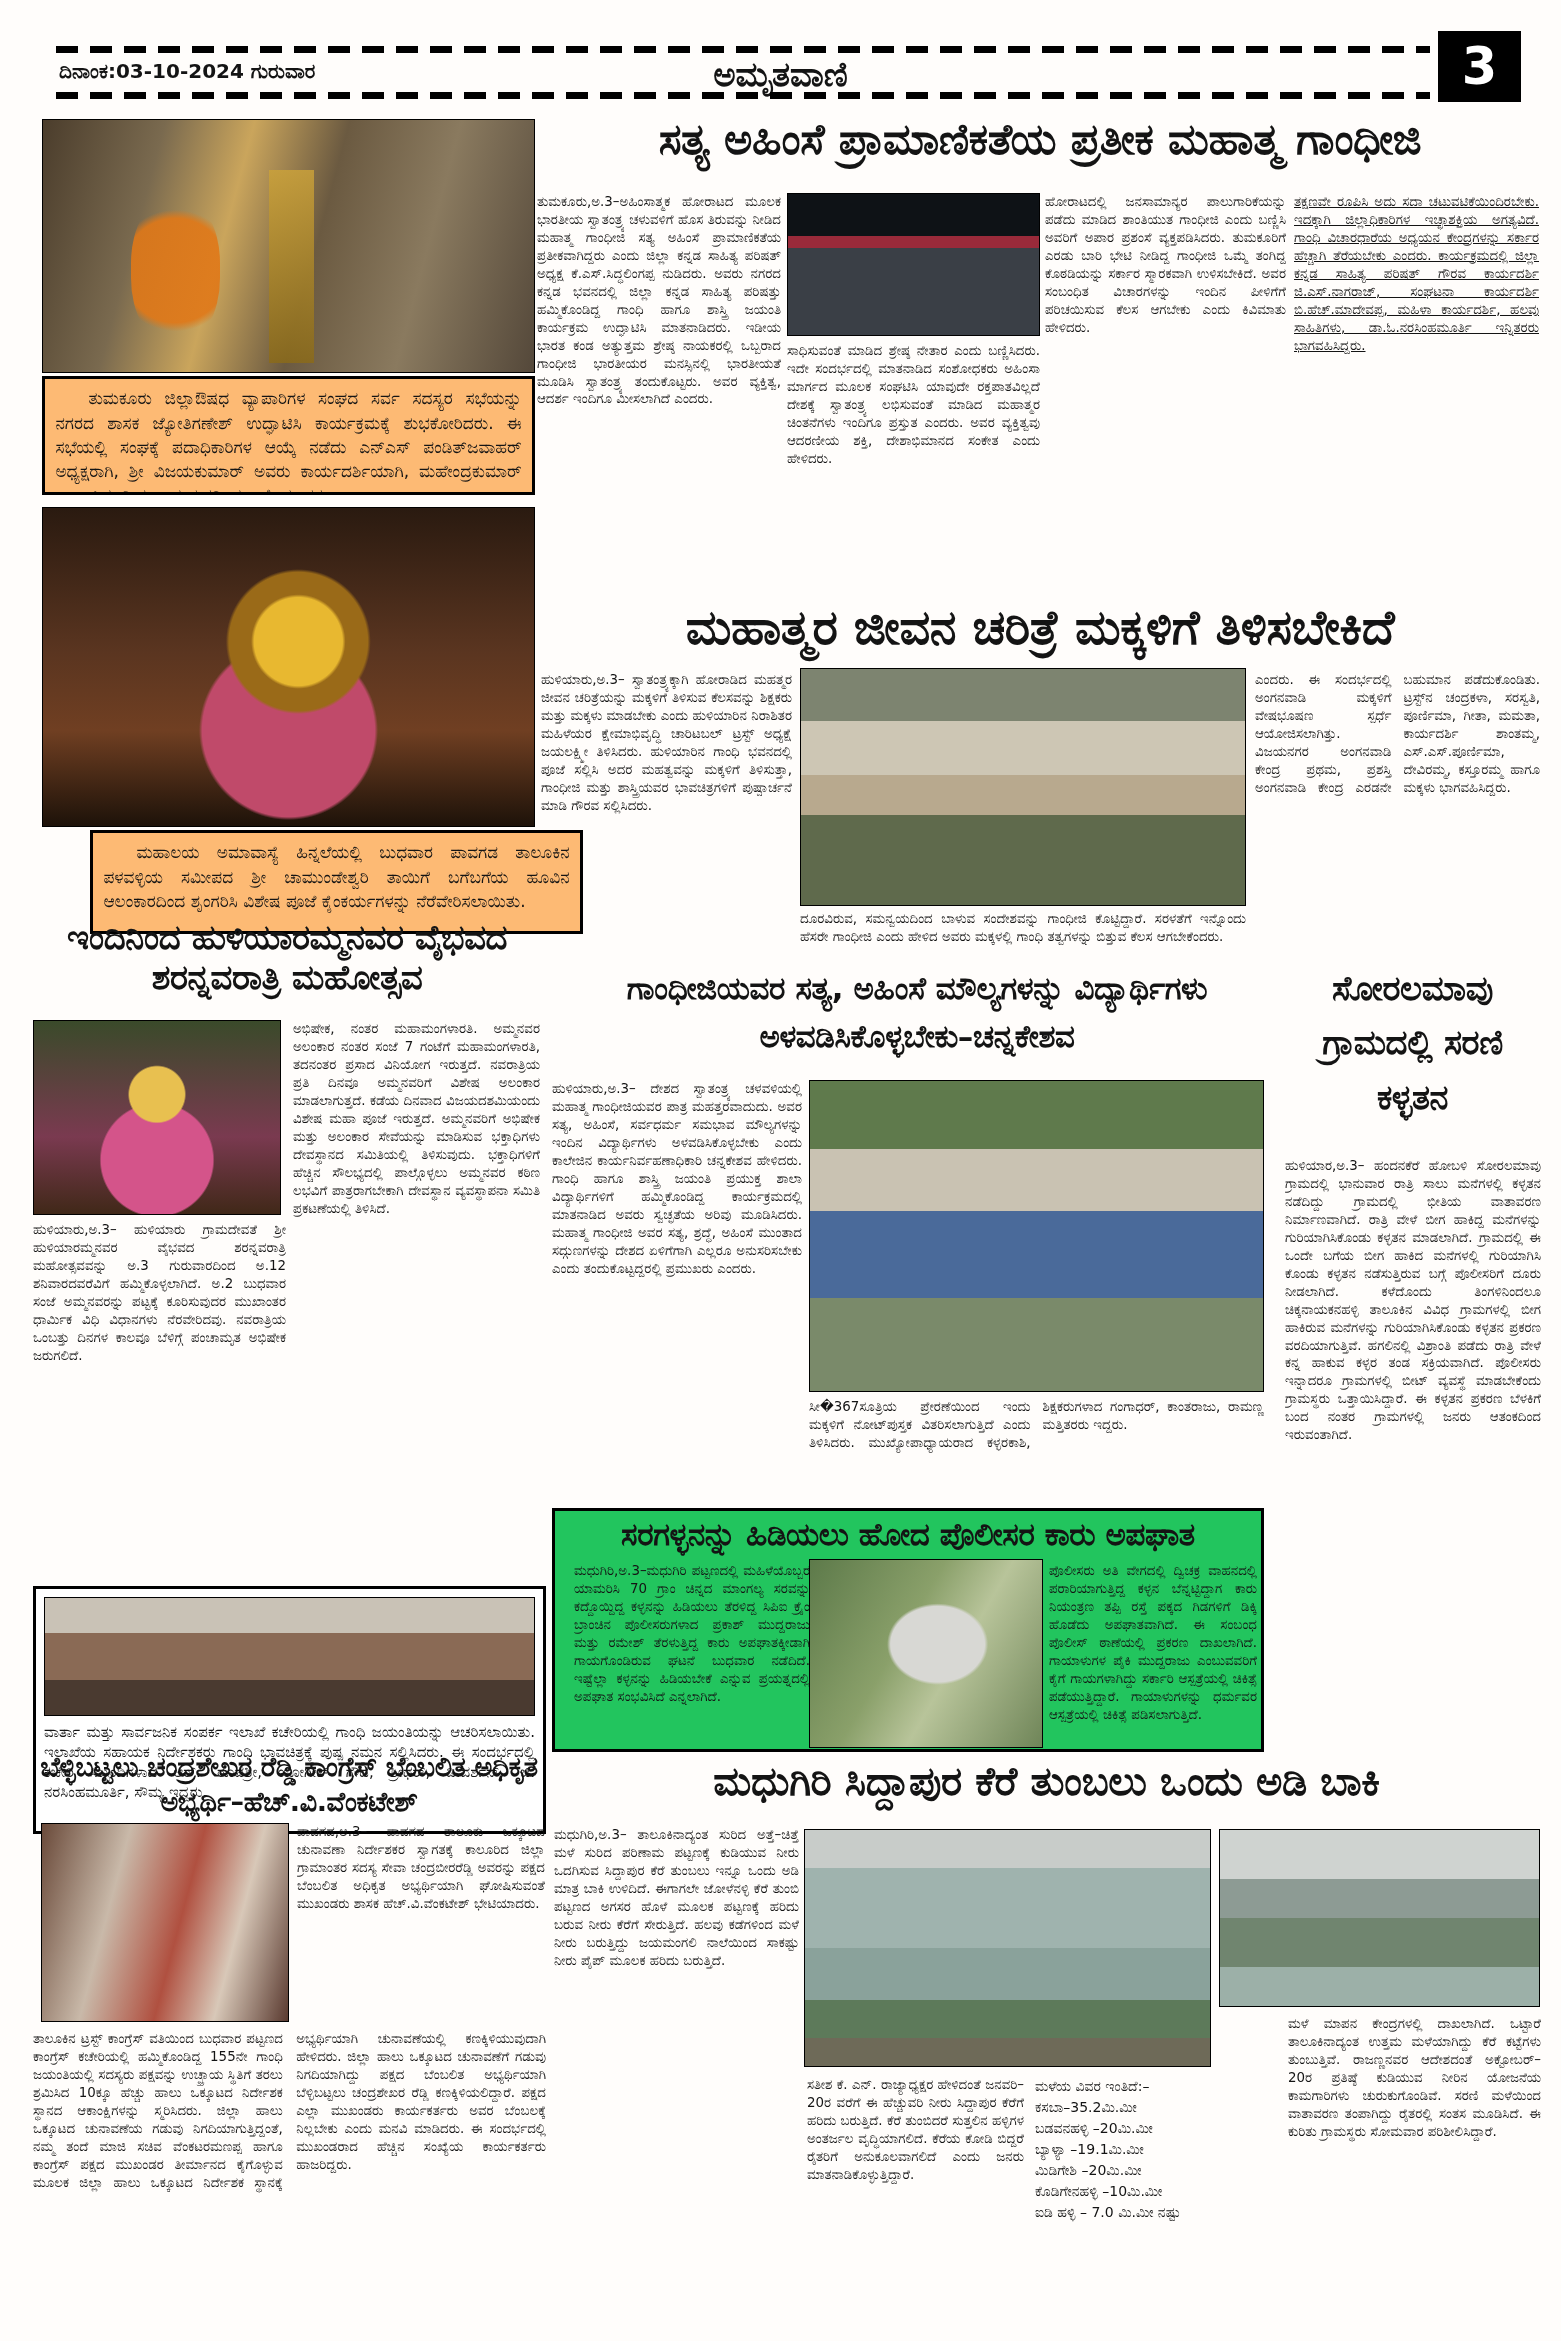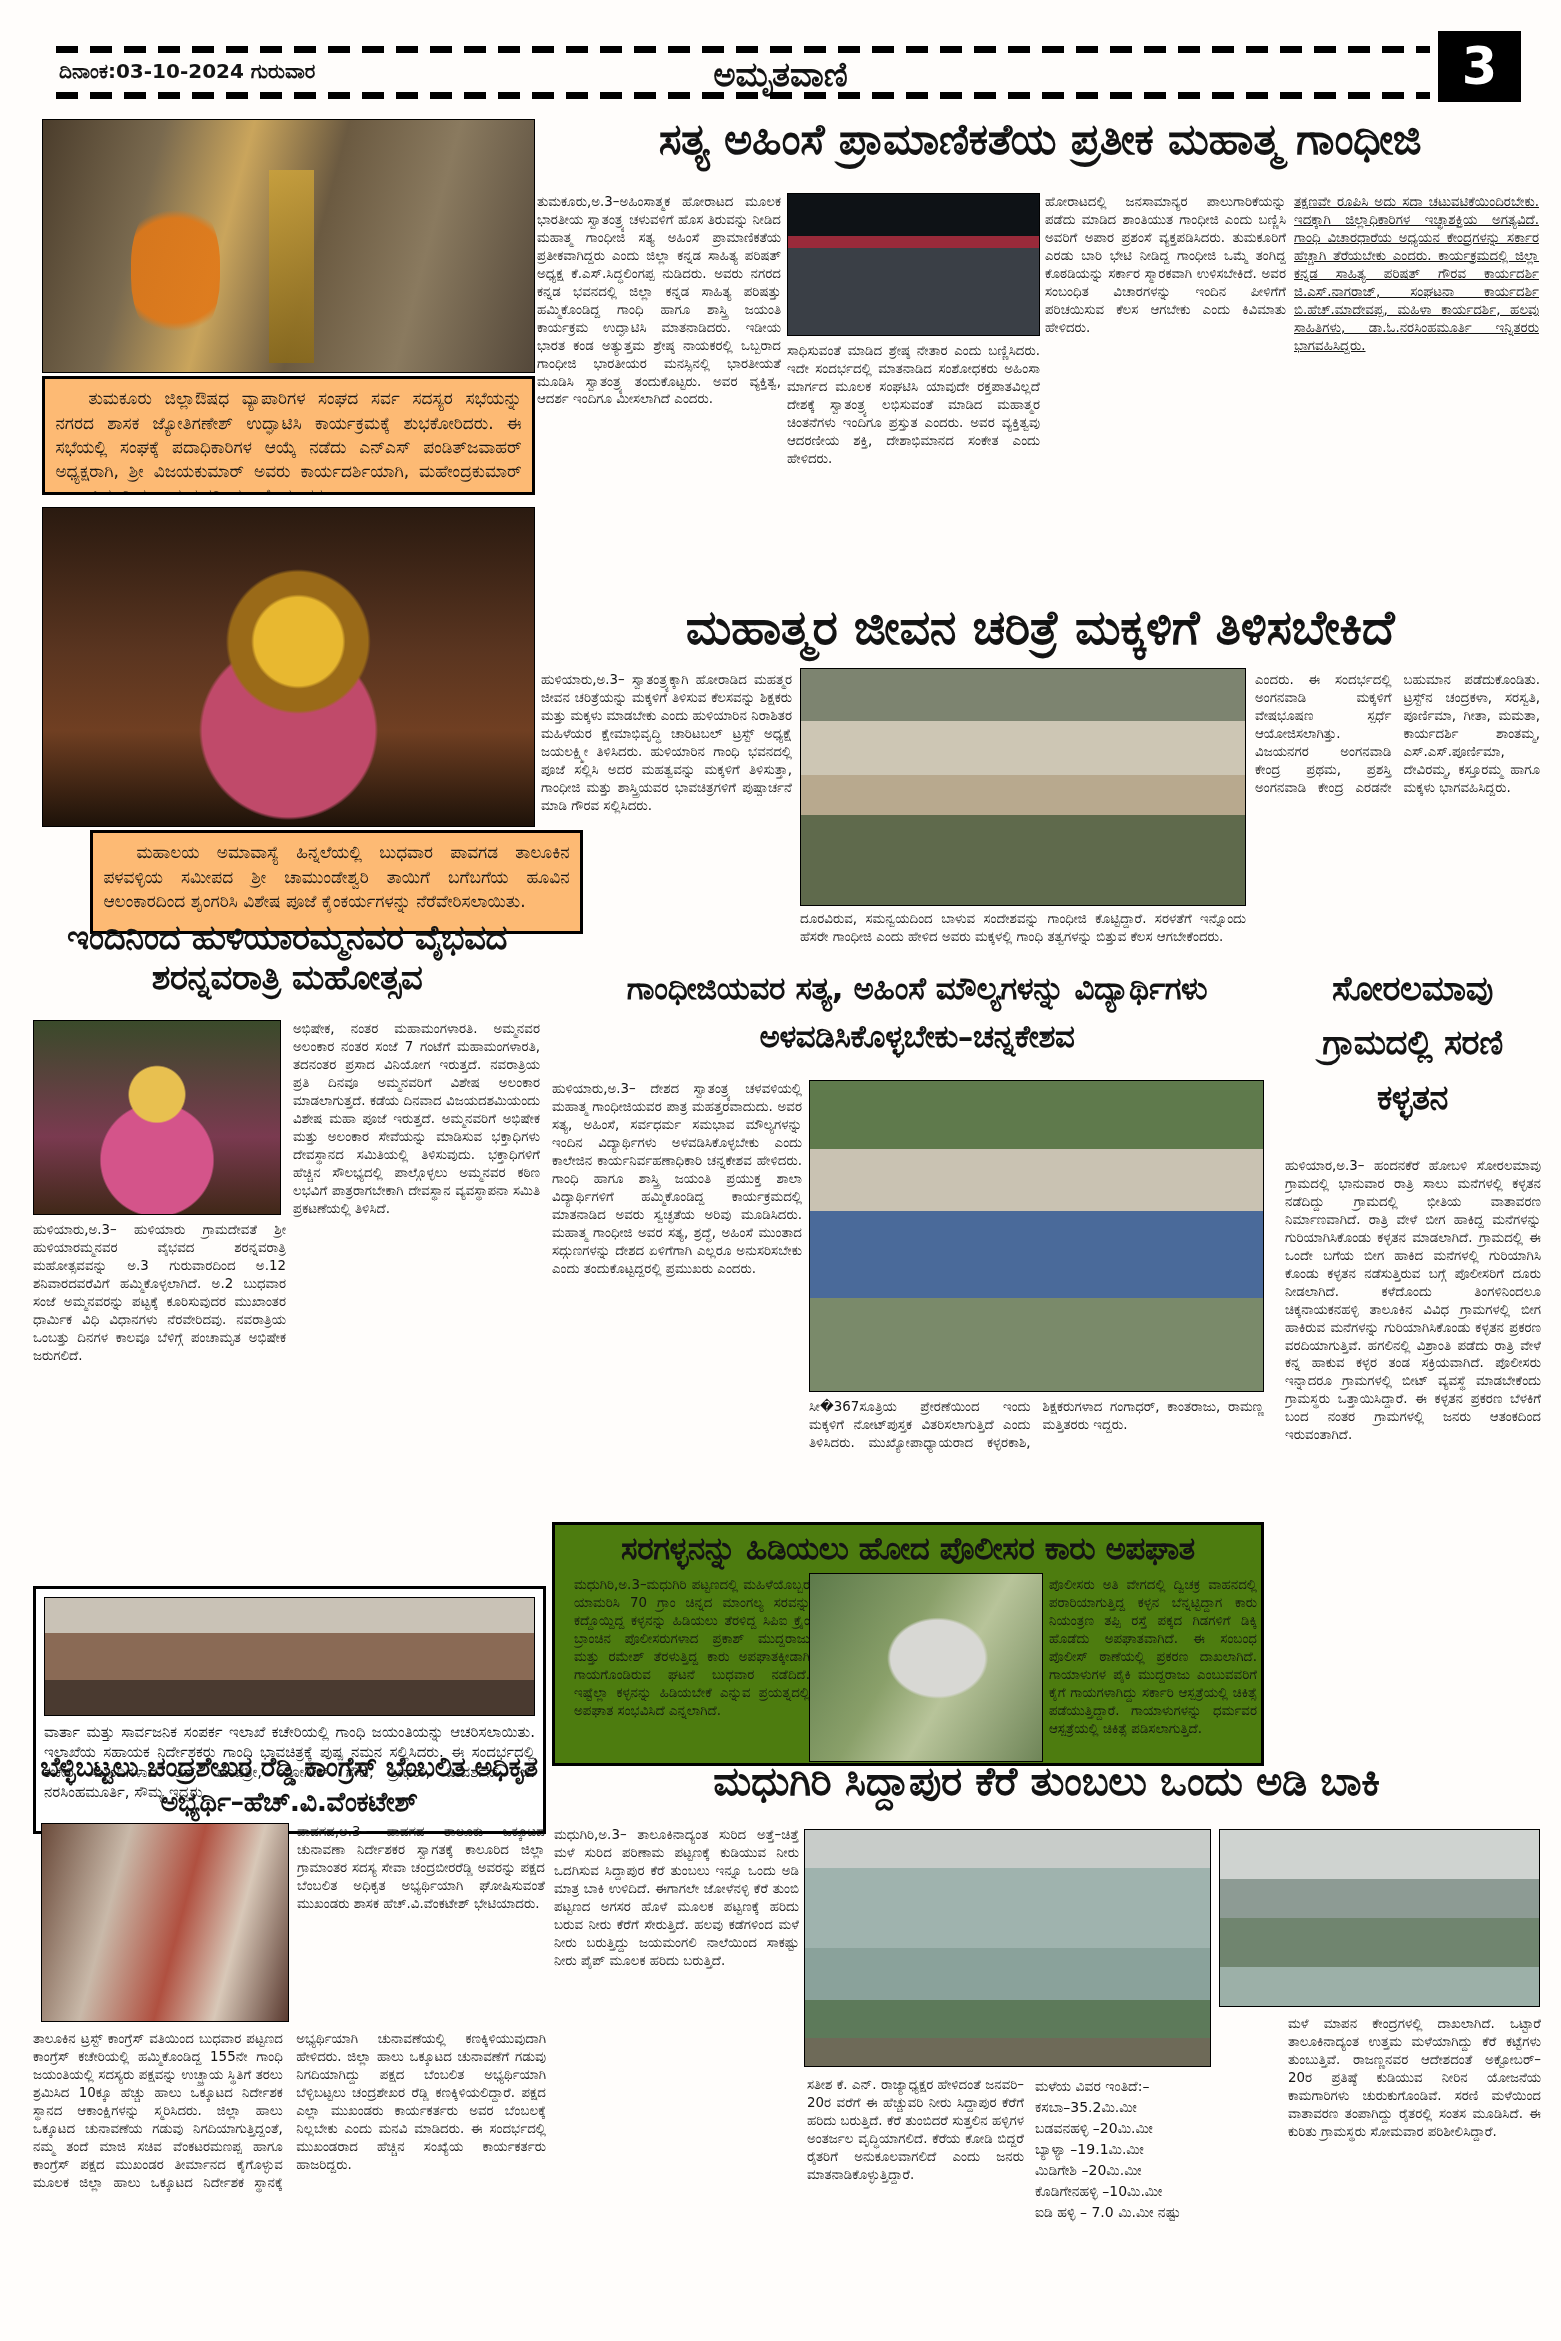--- a/index.html
+++ b/index.html
@@ -67,21 +67,21 @@
     background:linear-gradient(180deg,#c9c2b6 0 30%,#8a6a55 30% 70%,#4a3a30 70% 100%),#9a8a76;}
   #infobox .body-text{margin-top:6px;font-size:15px;height:104px;}
   
   #congress-headline{left:28px;top:1749px;width:522px;height:70px;font-size:27px;line-height:1.3;}
   #photo9{left:41px;top:1823px;width:248px;height:199px;
     background:linear-gradient(105deg,#6a4a3a 0%,#c9b9a9 30%,#b05040 55%,#d8c8b8 75%,#5a3a30 100%),#8a6a5a;}
   #congress-right{left:297px;top:1823px;width:248px;height:199px;}
   #congress-bottom{left:33px;top:2030px;width:513px;height:299px;column-count:2;column-gap:13.4px;}
   
   #police-box{left:552px;top:1508px;width:712px;height:244px;border:3.7px solid #000;
-              box-sizing:border-box;background:#4d7c0f;margin-top:14px;}
+              box-sizing:border-box;background:#22c55e;}
   #police-headline{position:absolute;left:0;top:4.5px;width:100%;font-size:31px;}
   #police-colL{position:absolute;left:19px;top:51px;width:236px;height:183px;}
   #photo8{position:absolute;left:254px;top:48px;width:232px;height:187px;
     background:radial-gradient(ellipse at 55% 45%,#d8d8d4 0 26%,transparent 28%),
                linear-gradient(120deg,#5d7a4a 0%,#8aa06a 40%,#b8c49a 60%,#6f8558 100%),#7a9060;}
   #police-colR{position:absolute;left:494px;top:51px;width:208px;height:183px;}
   
   #sora-headline{left:1283px;top:961px;width:259px;height:189px;font-size:34px;line-height:1.6;}
   #sora-body{left:1285px;top:1157px;width:256px;height:575px;}
   

